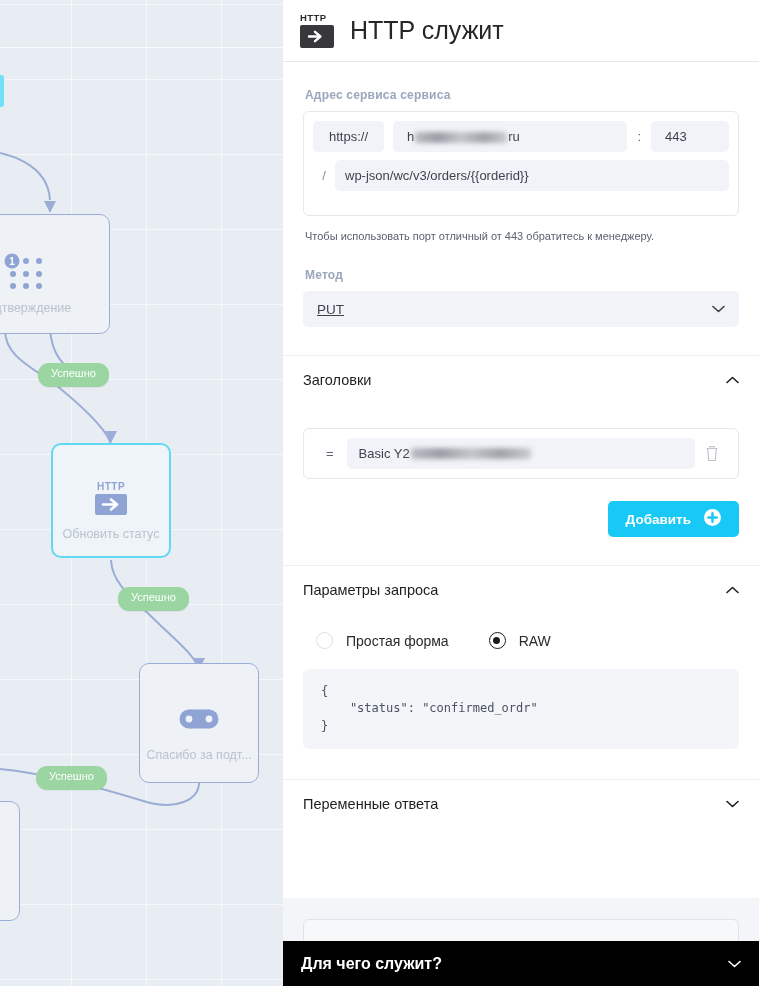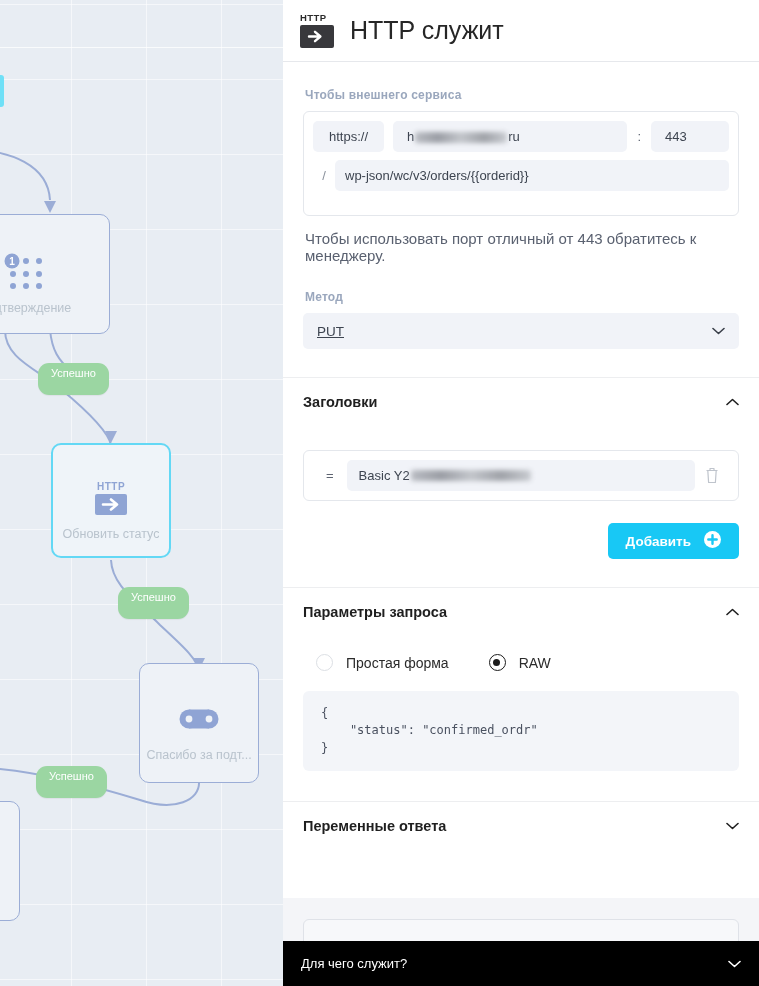--- a/index.html
+++ b/index.html
@@ -47,21 +47,21 @@
     white-space: nowrap; overflow: hidden; text-overflow: ellipsis;
     max-width: 92%; text-align: center;
   }
 
   .edge-badge {
     position: absolute;
     background: #9bd6a2;
     color: #ffffff;
     border-radius: 11px;
     font-size: 11px;
-    height: 32px; line-height: 21px;
+    height: 24px; line-height: 21px;
     padding: 0 13px;
     white-space: nowrap;
     box-shadow: 0 1px 1px rgba(0,0,0,.05);
   }
   .left-tab {
     position: absolute; left: -4px; top: 75px;
     width: 8px; height: 32px; border-radius: 3px; background: #6fe0f7;
   }
 
   
@@ -110,33 +110,33 @@
   .blur {
     display: inline-block; vertical-align: middle;
     height: 11px; border-radius: 3px;
     background: linear-gradient(90deg,#b9bcc2,#9a9da4,#c2c5ca,#9fa2a8,#c8cbd0);
     filter: blur(2.6px);
     margin: 0 1px;
   }
   .url-row2 { display: flex; align-items: center; margin-top: 8px; }
   .slash { color: #8a919c; font-size: 13px; width: 22px; text-align: center; }
   .pill.path { flex: 1; padding: 0 10px; }
-  .hint { font-size: 15px; color: #5a6170; margin: 14px 0 0 2px; }
+  .hint { font-size: 11px; color: #5a6170; margin: 14px 0 0 2px; }
 
   .select {
     background: #f1f3f8; border-radius: 5px; height: 36px;
     display: flex; align-items: center; padding: 0 14px;
     font-size: 13.5px; color: #3d4450; position: relative; text-decoration: underline;
   }
   .select .chev { margin-left: auto; }
   .chev-svg { display:block; }
 
   .acc-head {
     height: 48px; display: flex; align-items: center;
-    font-size: 14.5px; color: #1f1f1f; font-weight: bold;
+    font-size: 14.5px; color: #1f1f1f; font-weight: normal;
   }
   .acc-head .chev { margin-left: auto; }
 
   .hdr-box {
     border: 1px solid #e4e7ec; border-radius: 6px;
     padding: 9px; display: flex; align-items: center; margin-top: 10px;
   }
   .hdr-key {
     background: #f1f3f8; border-radius: 5px; height: 31px;
     display: flex; align-items: center; padding: 0 14px;
@@ -181,21 +181,21 @@
   }
   .footer-btn-peek {
     position: absolute; left: 20px; top: 21px; width: 436px; height: 30px;
     background: #f7f8fa; border: 1px solid #dfe2e8; border-radius: 6px;
   }
   .black-bar {
     position: absolute; left: 0; bottom: 0; width: 476px; height: 45px;
     background: #000000; display: flex; align-items: center;
     padding: 0 18px; color: #ffffff;
   }
-  .black-bar .bb-title { font-size: 13px; font-weight: normal; }
+  .black-bar .bb-title { font-size: 16px; font-weight: bold; }
   .black-bar .chev { margin-left: auto; }
 </style>
 </head>
 <body>
 
 <div class="app">
 
   <div class="canvas">
     <div class="canvas-grid"></div>
     <div class="canvas-topline"></div>
@@ -273,21 +273,21 @@
         <div class="bx">
           <svg width="20" height="13" viewBox="0 0 20 13">
             <path d="M 2 6.5 h 10 M 8 1.8 l 5.4 4.7 l -5.4 4.7" stroke="#ffffff" stroke-width="2.4" fill="none" stroke-linecap="round" stroke-linejoin="round"></path>
           </svg>
         </div>
       </div>
       <div class="panel-title">HTTP служит</div>
     </div>
 
     <div class="section">
-      <div class="field-label">Чтобы внешнего сервиса</div>
+      <div class="field-label">Адрес сервиса сервиса</div>
       <div class="url-box">
         <div class="url-row1">
           <div class="pill">https://</div>
           <div class="pill host">
             <span>h</span><span class="blur" style="width:92px;"></span><span>ru</span>
           </div>
           <div class="colon">:</div>
           <div class="pill port">443</div>
         </div>
         <div class="url-row2">

